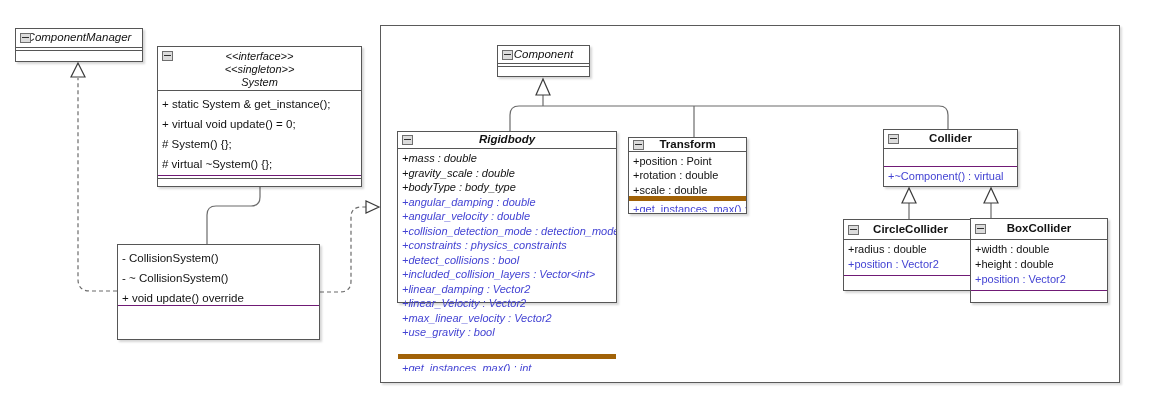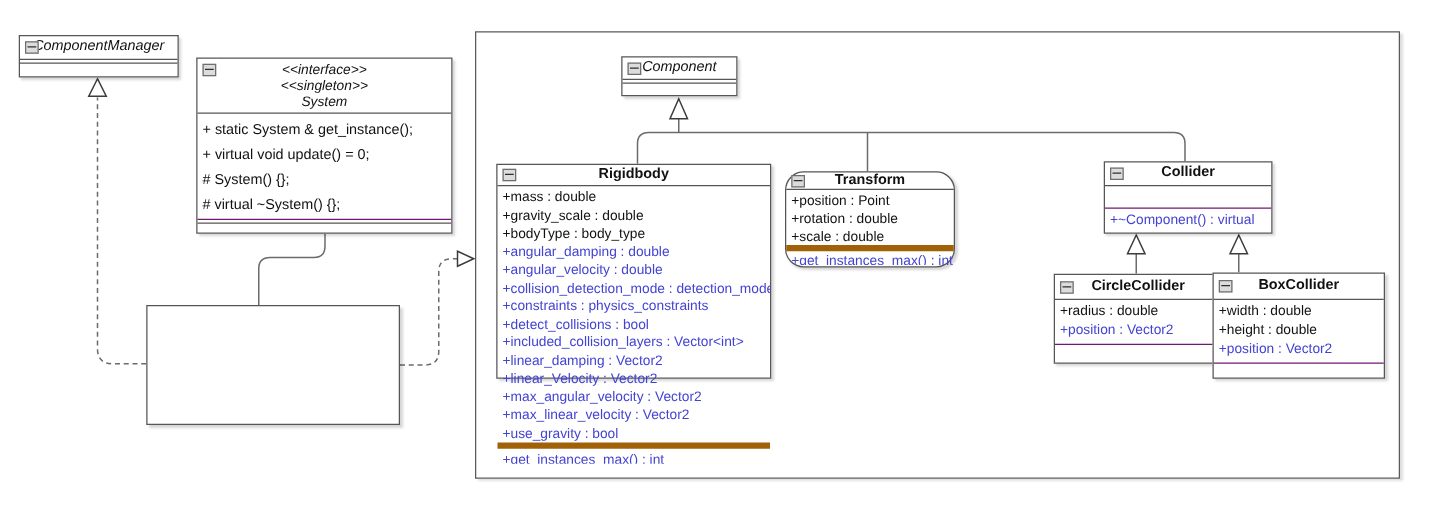--- a/index.html
+++ b/index.html
@@ -88,59 +88,63 @@
       <div class="row">+ static System &amp; get_instance();</div>
       <div class="row">+ virtual void update() = 0;</div>
       <div class="row"># System() {};</div>
       <div class="row"># virtual ~System() {};</div>
     </div>
     <div class="dbl"></div>
     <div class="rows" style="height:4px;"></div>
   </div>
 
   <div class="cls abstract" style="left:117px;top:244px;width:203px;height:96px;">
+    <div class="rows sepb" style="height:61px;padding-top:3px;line-height:20px;font-size:11.5px;">
+      <div class="row">- CollisionSystem()</div>
+      <div class="row">- ~ CollisionSystem()</div>
+      <div class="row">+ void update() override</div>
+    </div>
     <div class="rows" style="height:10px;"></div>
   </div>
 
   <div class="cls abstract" style="left:497px;top:45px;width:93px;height:32px;">
     <div class="title" style="height:18px;">
       <span class="micon"></span>
       <span class="tname">Component</span>
     </div>
     <div class="dbl"></div>
     <div class="rows" style="height:8px;"></div>
   </div>
 
-  <div class="cls concrete" style="left:397px;top:131px;width:220px;height:172px;">
+  <div class="cls concrete" style="left:397px;top:131px;width:220px;height:172px;font-style:italic;">
     <div class="title" style="height:17px;">
       <span class="micon"></span>
       <span class="tname">Rigidbody</span>
     </div>
     <div class="rows" style="height:205px;padding-top:2px;line-height:14.5px;">
       <div class="row">+mass : double</div>
       <div class="row">+gravity_scale : double</div>
       <div class="row">+bodyType : body_type</div>
       <div class="row blue">+angular_damping : double</div>
       <div class="row blue">+angular_velocity : double</div>
       <div class="row blue">+collision_detection_mode : detection_mode</div>
       <div class="row blue">+constraints : physics_constraints</div>
       <div class="row blue">+detect_collisions : bool</div>
       <div class="row blue">+included_collision_layers : Vector&lt;int&gt;</div>
       <div class="row blue">+linear_damping : Vector2</div>
       <div class="row blue">+linear_Velocity : Vector2</div>
-      <div class="row blue">+max_angular_velocity : Vector2</div>
       <div class="row blue">+max_linear_velocity : Vector2</div>
       <div class="row blue">+use_gravity : bool</div>
     </div>
     <div class="rows sept" style="height:17px;padding-top:3px;">
       <div class="row blue">+get_instances_max() : int</div>
     </div>
   </div>
 
-  <div class="cls concrete" style="left:628px;top:137px;width:136px;height:77px;border-radius:15px;">
+  <div class="cls concrete" style="left:628px;top:137px;width:119px;height:77px;">
     <div class="title" style="height:14px;">
       <span class="micon"></span>
       <span class="tname">Transform</span>
     </div>
     <div class="rows" style="height:44px;padding-top:2px;line-height:14.3px;">
       <div class="row">+position : Point</div>
       <div class="row">+rotation : double</div>
       <div class="row">+scale : double</div>
     </div>
     <div class="rows sept" style="height:16px;padding-top:2px;">

